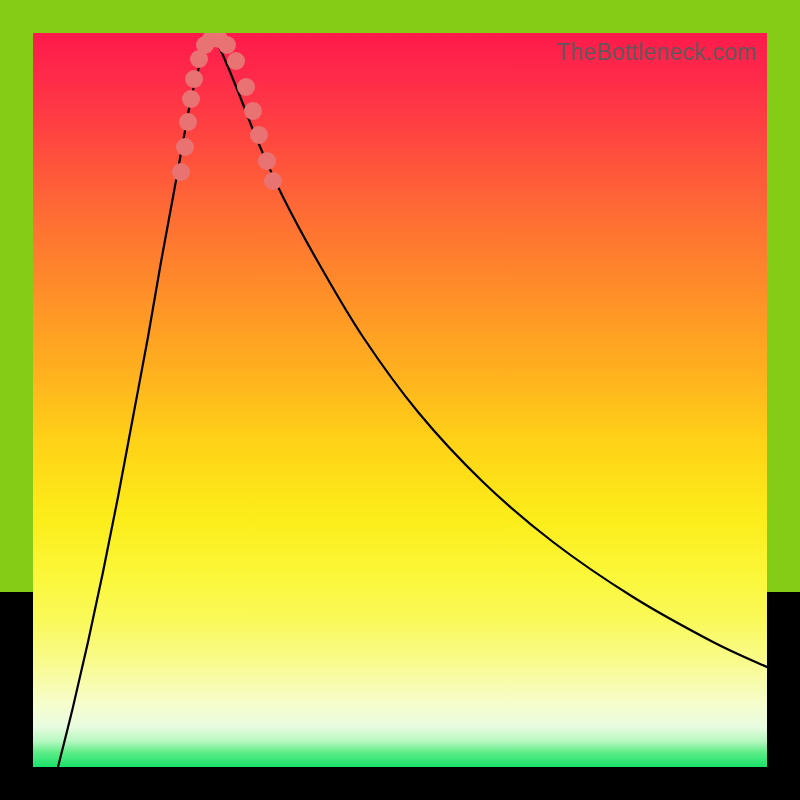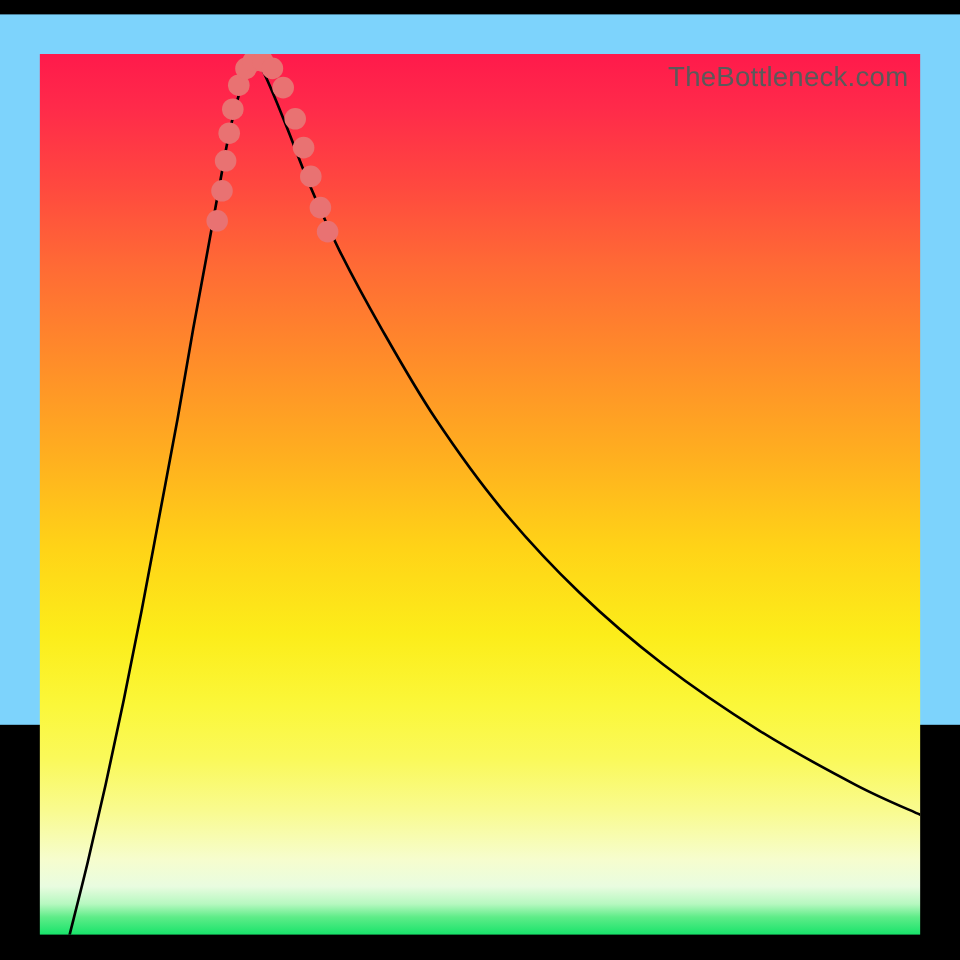--- a/index.html
+++ b/index.html
@@ -6,25 +6,25 @@
     margin: 0;
     padding: 0;
     width: 800px;
     height: 800px;
     overflow: hidden;
     background: #000;
     font-family: Arial, Helvetica, sans-serif;
   }
   .frame {
     position: absolute;
-    top: 12px;
+    top: 0;
     left: 0;
     width: 800px;
     height: 592px;
-    background: #7dd3fc;
+    background: #84cc16;
   }
   .plot-area {
     position: absolute;
     top: 33px;
     left: 33px;
     width: 734px;
     height: 734px;
     overflow: hidden;
   }
   .gradient-bg {

